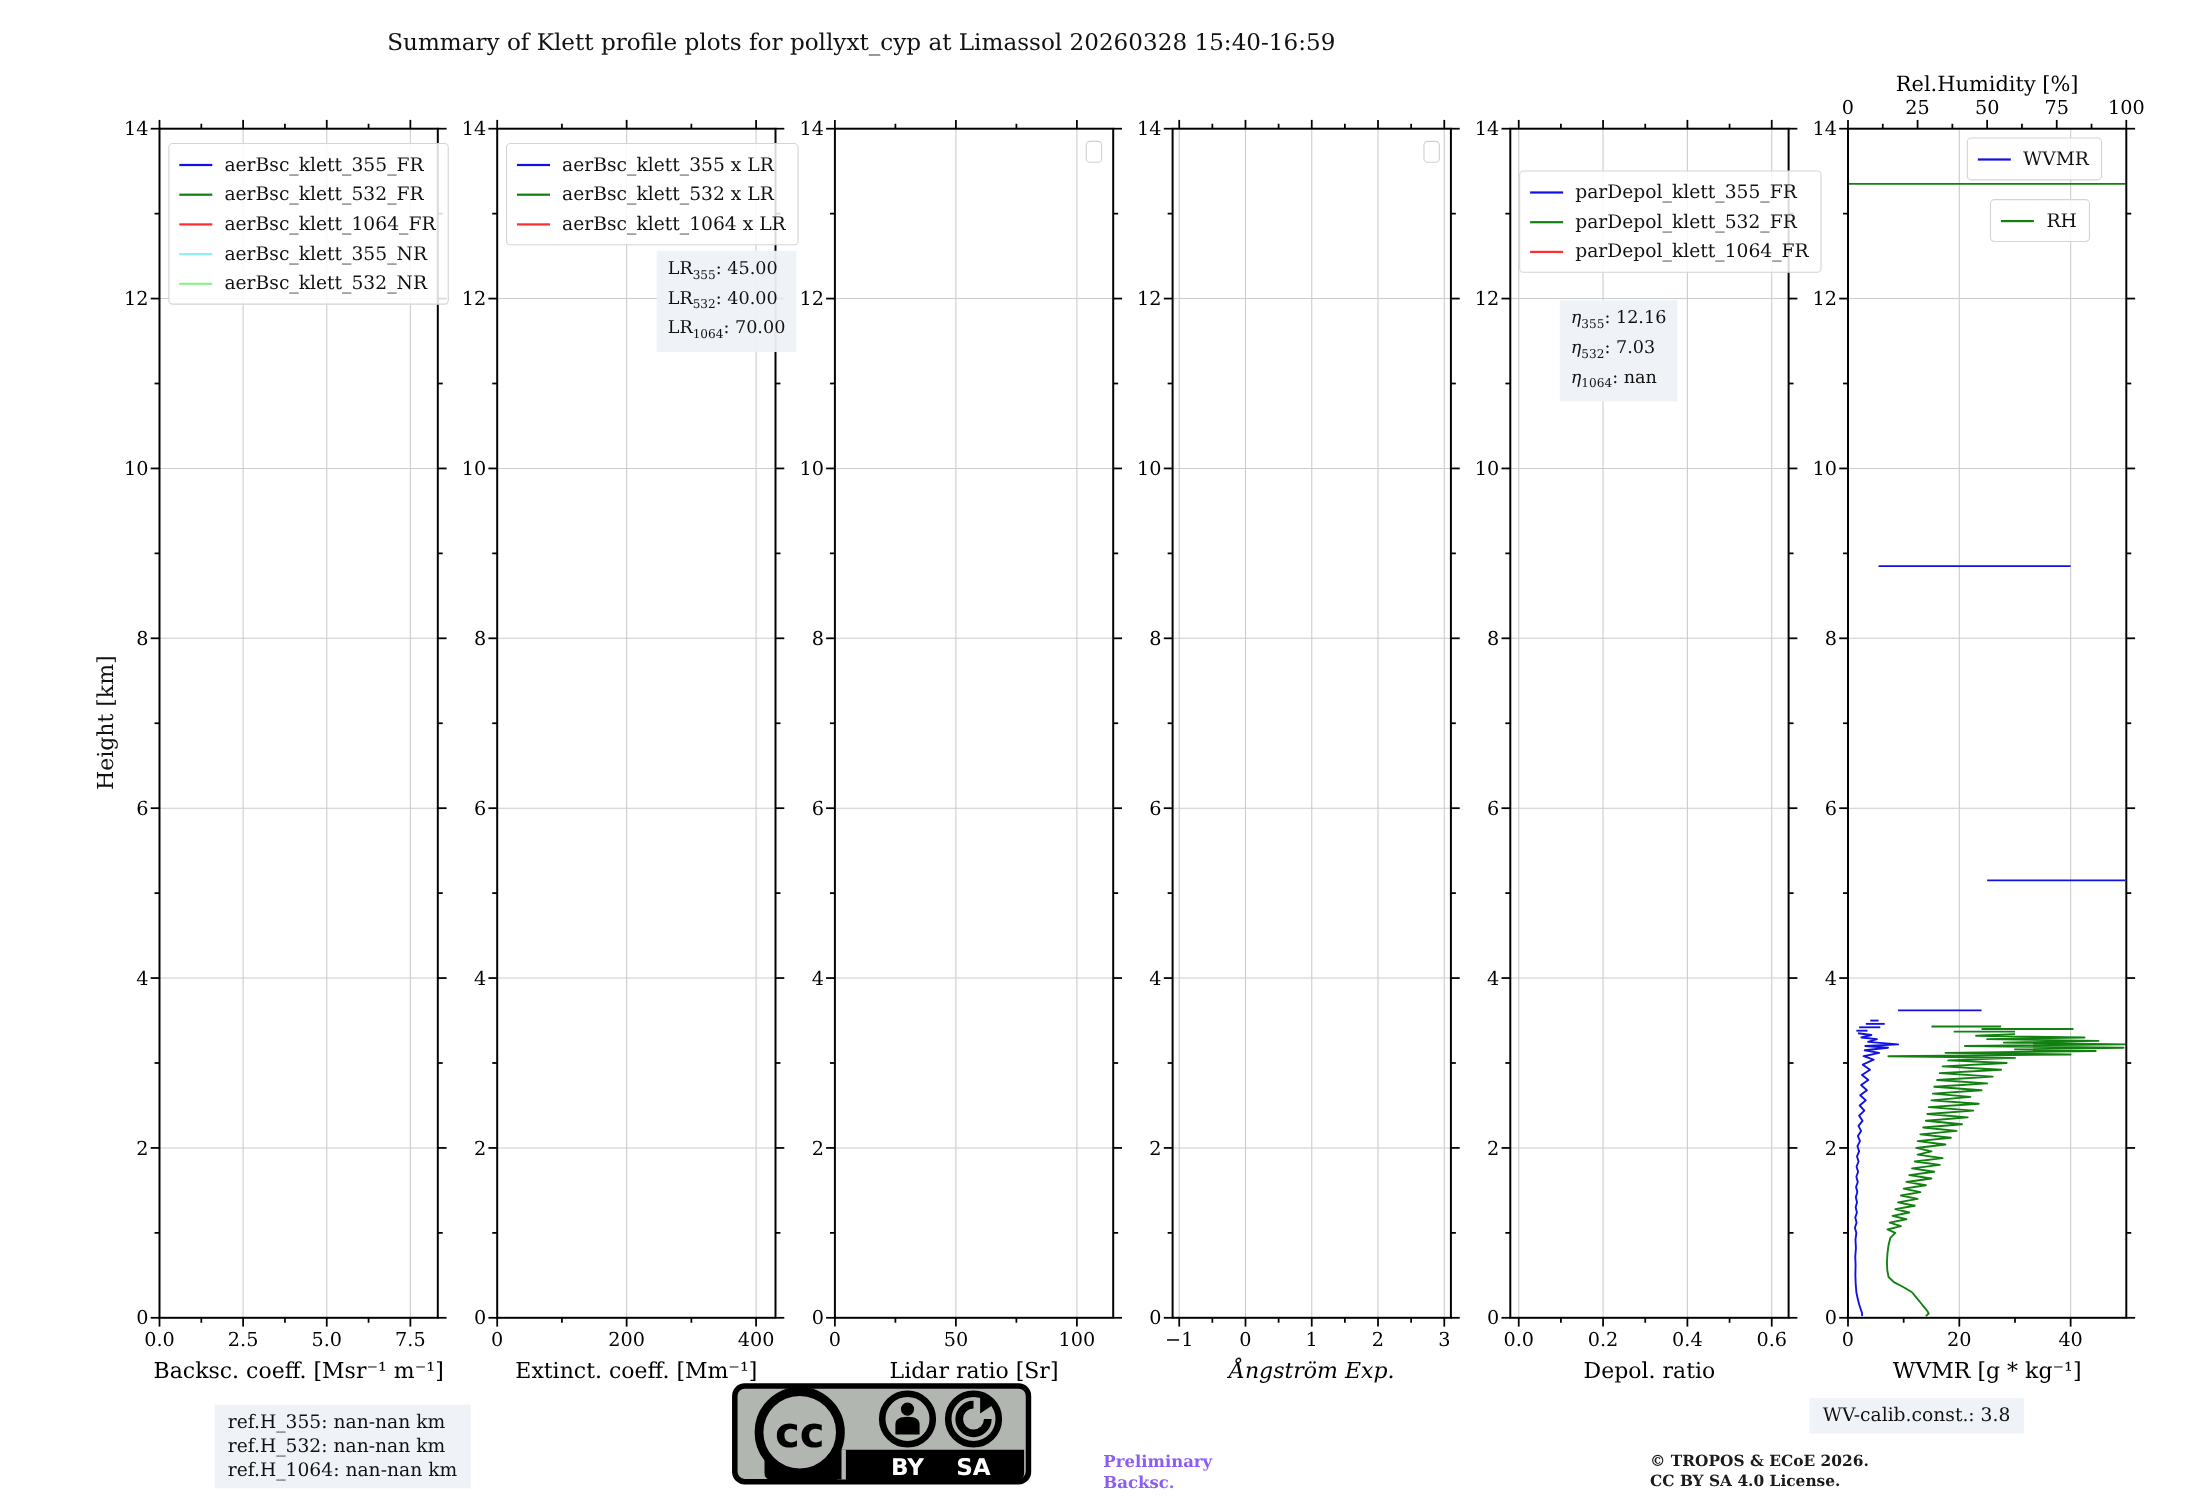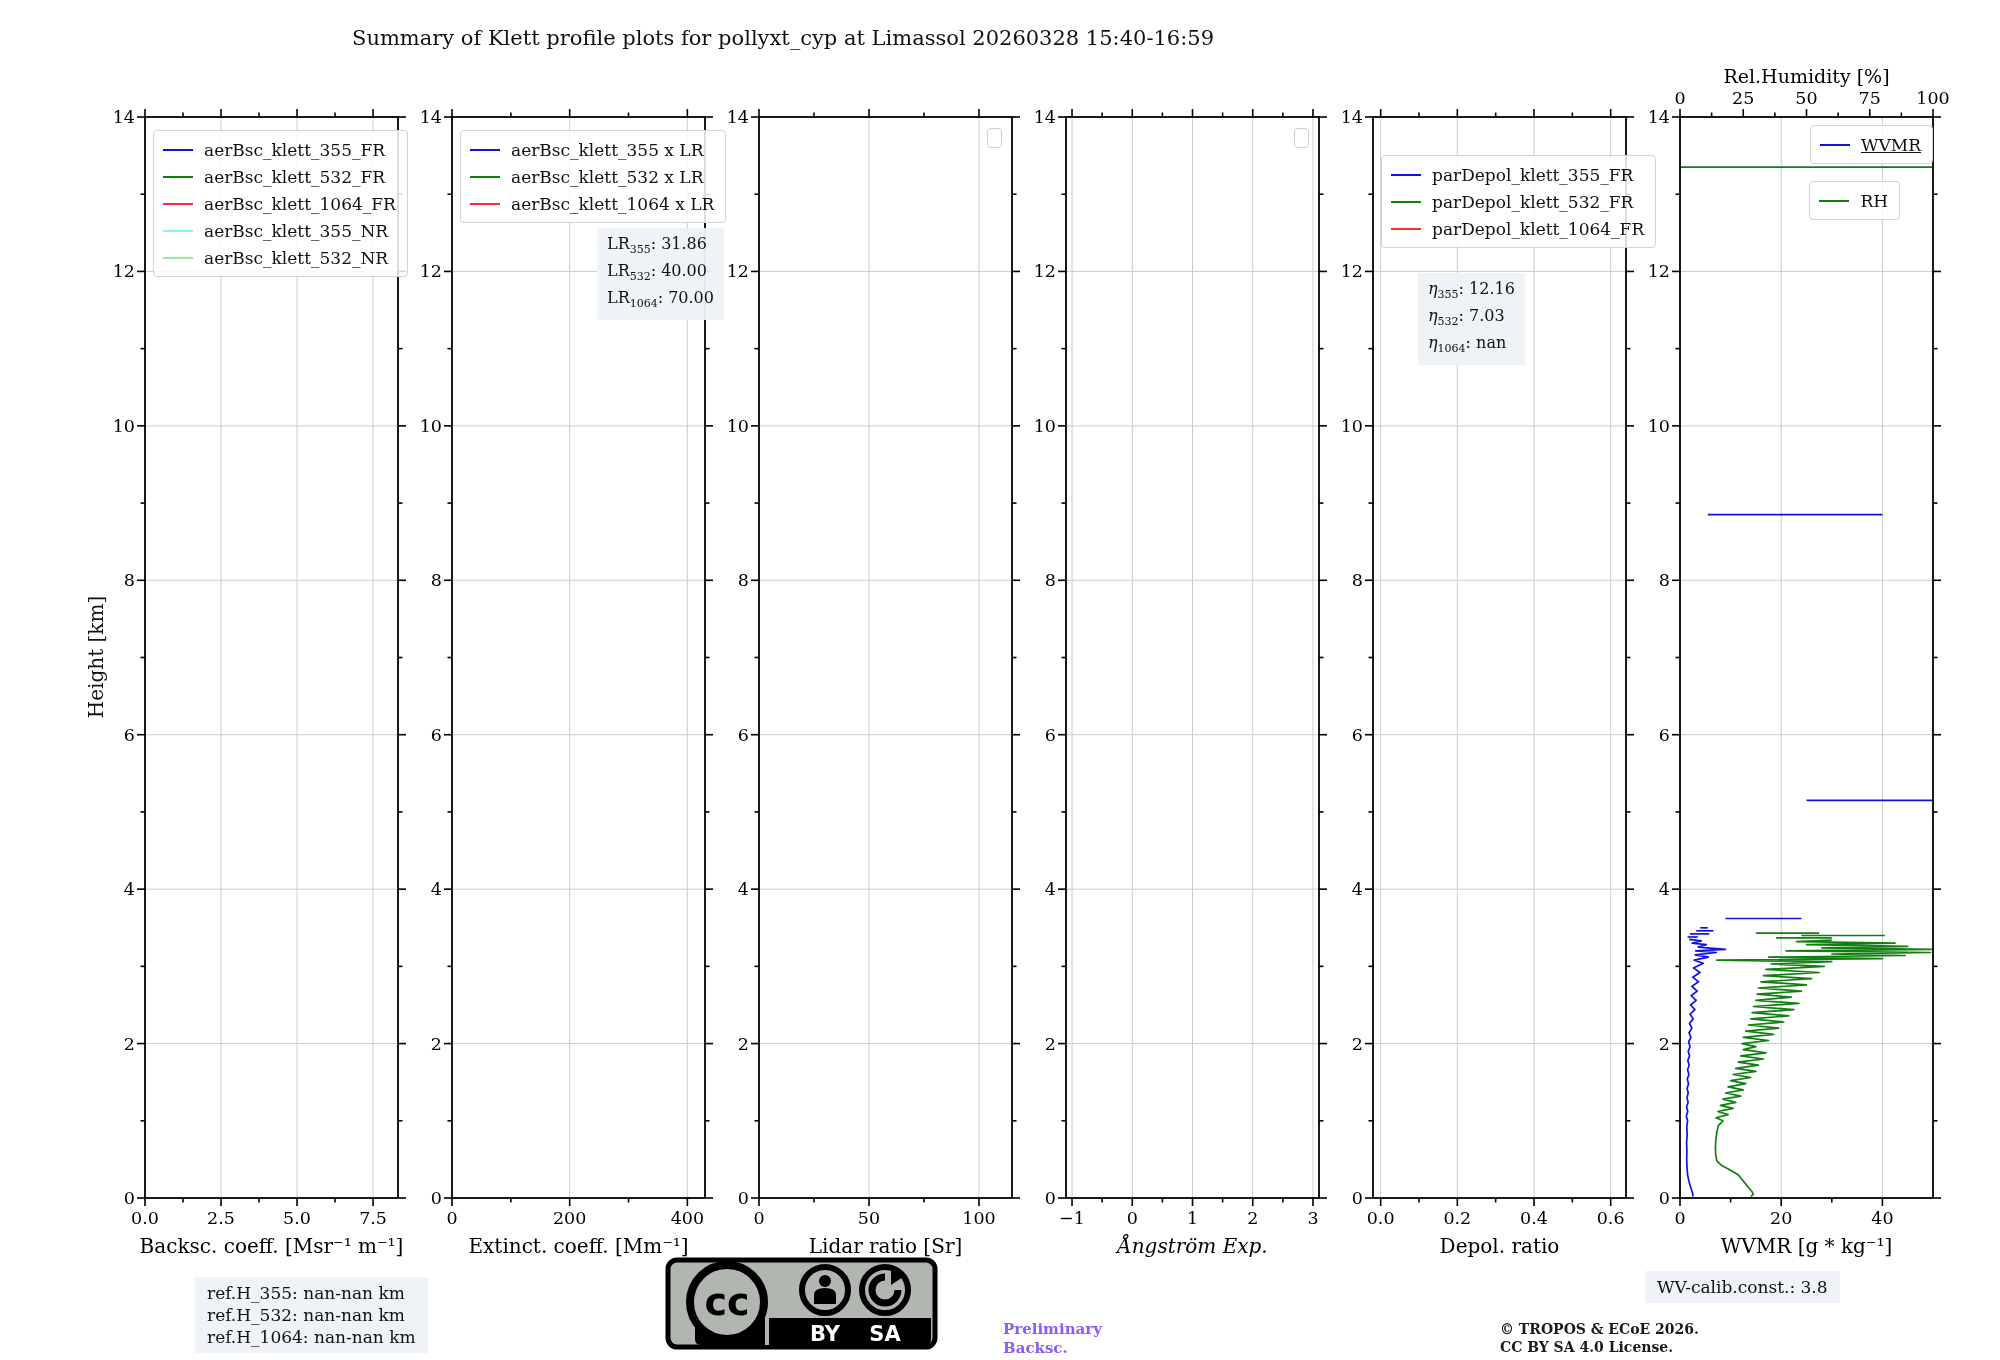--- a/index.html
+++ b/index.html
@@ -201,21 +201,21 @@
         <div class="legend-row">
           <span class="legend-sample" style="border-top-color: rgb(17, 128, 17);"></span>
           <span class="legend-label">aerBsc_klett_532 x LR</span>
         </div>
         <div class="legend-row">
           <span class="legend-sample" style="border-top-color: rgb(255, 45, 45);"></span>
           <span class="legend-label">aerBsc_klett_1064 x LR</span>
         </div>
       </div>
       <div class="annot-box" style="left: 145px; top: 111px;">
-        <div><span>LR</span><sub>355</sub><span>: 31.86</span></div>
+        <div><span>LR</span><sub>355</sub><span>: 45.00</span></div>
         <div><span>LR</span><sub>532</sub><span>: 40.00</span></div>
         <div><span>LR</span><sub>1064</sub><span>: 70.00</span></div>
       </div>
     </div>
   <div class="chart" style="left: 759px;">
       <svg width="343" height="1241">
         <line x1="180" y1="62" x2="180" y2="1143" stroke="#cccccc" stroke-width="1"></line>
         <line x1="290" y1="62" x2="290" y2="1143" stroke="#cccccc" stroke-width="1"></line>
         <line x1="70" y1="988.5714285714287" x2="323" y2="988.5714285714287" stroke="#cccccc" stroke-width="1"></line>
         <line x1="70" y1="834.1428571428571" x2="323" y2="834.1428571428571" stroke="#cccccc" stroke-width="1"></line>
@@ -529,21 +529,21 @@
         <text x="60" y="222.42857142857147" font-size="17.5" text-anchor="end" font-family="DejaVu Serif,serif">12</text>
         <text x="60" y="68" font-size="17.5" text-anchor="end" font-family="DejaVu Serif,serif">14</text>
         <text x="70" y="49" font-size="17.5" text-anchor="middle" font-family="DejaVu Serif,serif">0</text>
         <text x="133.25" y="49" font-size="17.5" text-anchor="middle" font-family="DejaVu Serif,serif">25</text>
         <text x="196.5" y="49" font-size="17.5" text-anchor="middle" font-family="DejaVu Serif,serif">50</text>
         <text x="259.75" y="49" font-size="17.5" text-anchor="middle" font-family="DejaVu Serif,serif">75</text>
         <text x="323" y="49" font-size="17.5" text-anchor="middle" font-family="DejaVu Serif,serif">100</text>
         <text x="196.5" y="28" font-size="19" text-anchor="middle" font-family="DejaVu Serif,serif">Rel.Humidity [%]</text>
         <text x="196.5" y="1198" font-size="20" text-anchor="middle" font-family="DejaVu Serif,serif">WVMR [g * kg⁻¹]</text>
       </svg>
-      <div class="legend-box" style="right: 0; top: 8px; text-decoration: underline;">
+      <div class="legend-box" style="right: 22px; top: 8px;">
         <div class="legend-row">
           <span class="legend-sample" style="border-top-color: rgb(18, 18, 224);"></span>
           <span class="legend-label">WVMR</span>
         </div>
       </div>
       <div class="legend-box" style="right: 33px; top: 64px;">
         <div class="legend-row">
           <span class="legend-sample" style="border-top-color: rgb(17, 128, 17);"></span>
           <span class="legend-label">RH</span>
         </div>

